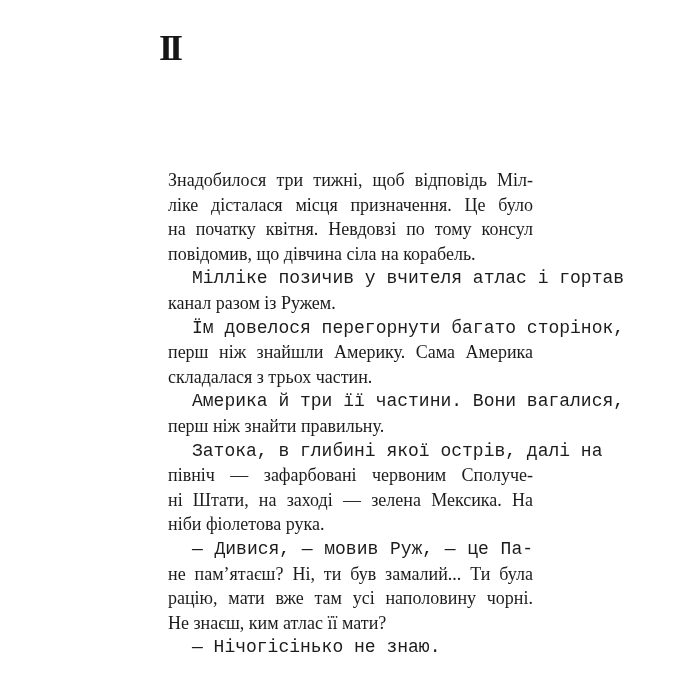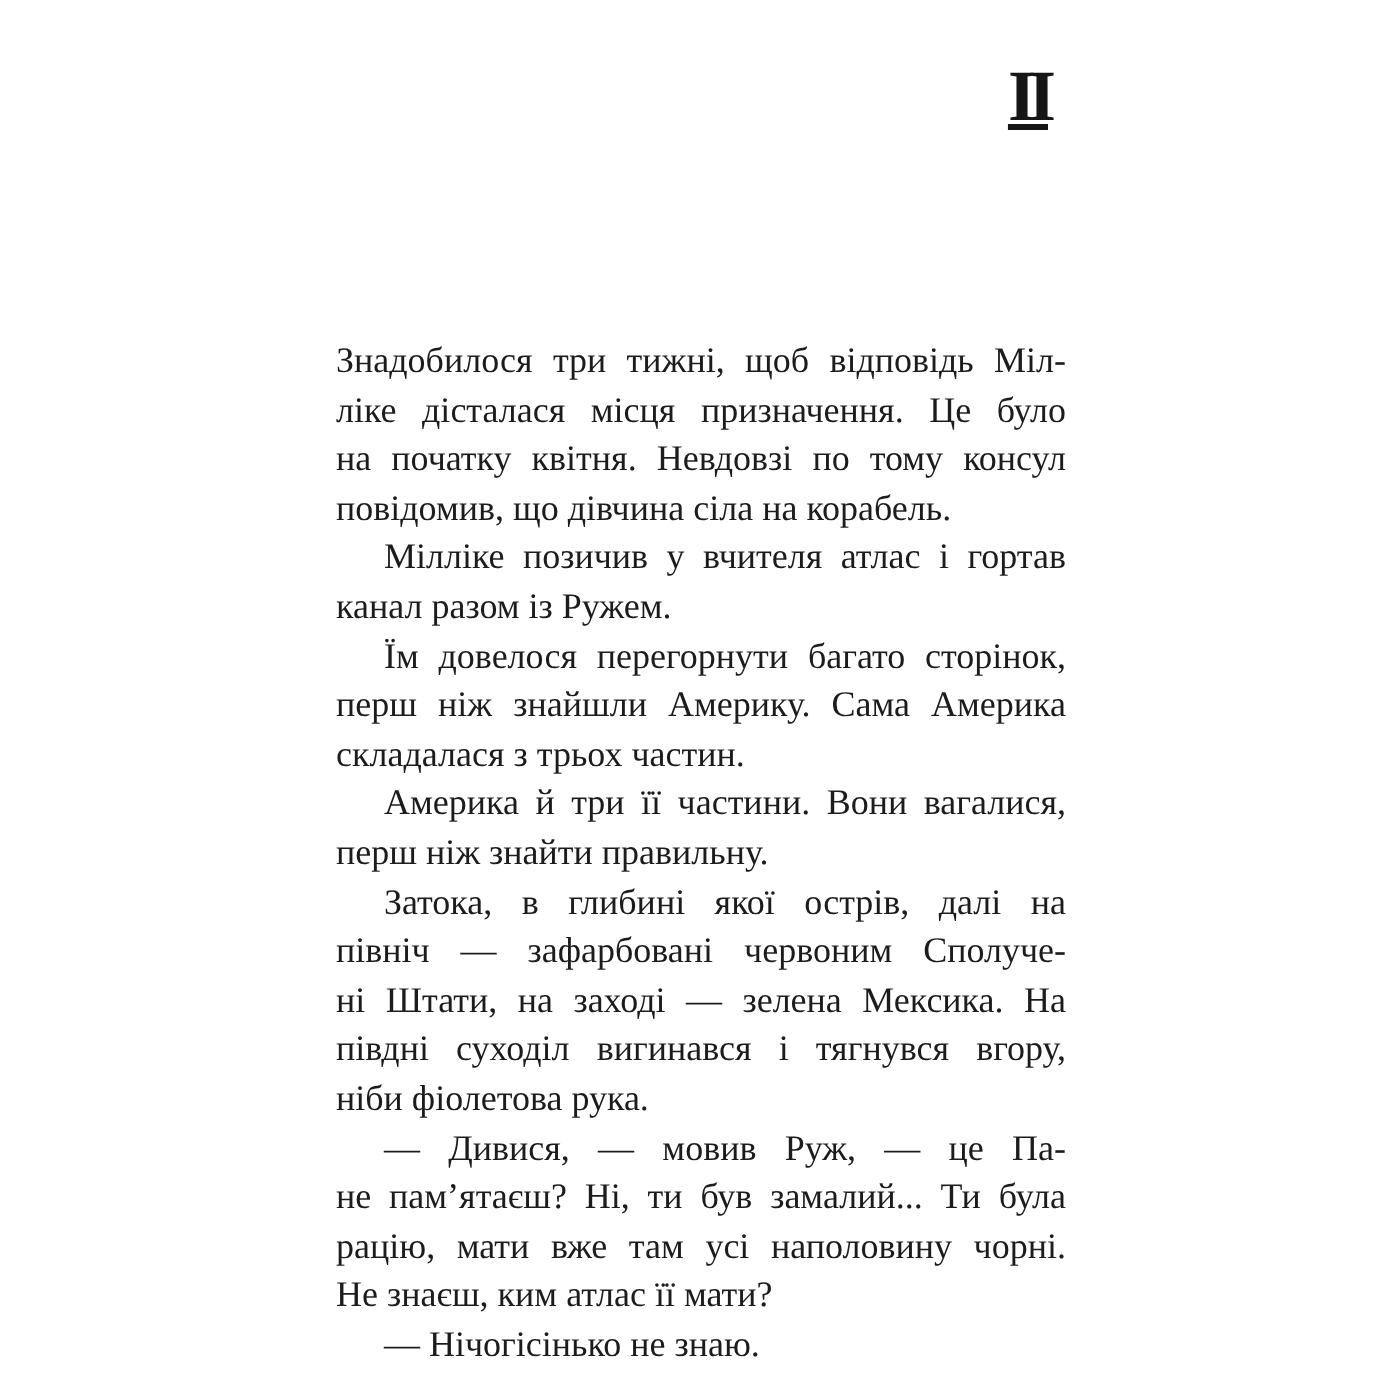--- a/index.html
+++ b/index.html
@@ -17,28 +17,27 @@
     position: relative;
     width: 700px;
     height: 700px;
     background: #ffffff;
   }
   .chapter-heading {
     position: absolute;
     top: 30px;
     left: 168px;
     width: 365px;
-    text-align: right;
+    text-align: left;
     transform: translateX(-9px);
     font-size: 36px;
     line-height: 36px;
     font-weight: 700;
     letter-spacing: -4px;
     color: #161616;
-    text-decoration: underline;
   }
   .body-text {
     position: absolute;
     top: 168px;
     left: 168px;
     width: 365px;
     font-size: 18px;
     line-height: 24.6px;
     color: #1c1c1c;
   }
@@ -46,20 +45,21 @@
     white-space: nowrap;
     text-align: left;
     height: 24.6px;
   }
   .line.just {
     text-align: justify;
     text-align-last: justify;
   }
   .line.indent {
     padding-left: 24px;
+    font-family: Liberation Mono, monospace;
   }
 </style>
 </head>
 <body>
 
 <div class="book-page">
   <div class="chapter-heading">II</div>
   <div class="body-text">
       <div class="line just">Знадобилося три тижні, щоб відповідь Міл-</div>
       <div class="line just">ліке дісталася місця призначення. Це було</div>
@@ -68,21 +68,20 @@
       <div class="line indent just">Мілліке позичив у вчителя атлас і гортав</div>
       <div class="line">канал разом із Ружем.</div>
       <div class="line indent just">Їм довелося перегорнути багато сторінок,</div>
       <div class="line just">перш ніж знайшли Америку. Сама Америка</div>
       <div class="line">складалася з трьох частин.</div>
       <div class="line indent just">Америка й три її частини. Вони вагалися,</div>
       <div class="line">перш ніж знайти правильну.</div>
       <div class="line indent just">Затока, в глибині якої острів, далі на</div>
       <div class="line just">північ — зафарбовані червоним Сполуче-</div>
       <div class="line just">ні Штати, на заході — зелена Мексика. На</div>
-      <div class="line just">півдні суходіл вигинався і тягнувся вгору,</div>
       <div class="line">ніби фіолетова рука.</div>
       <div class="line indent just">— Дивися, — мовив Руж, — це Па-</div>
       <div class="line just">не пам’ятаєш? Ні, ти був замалий... Ти була</div>
       <div class="line just">рацію, мати вже там усі наполовину чорні.</div>
       <div class="line">Не знаєш, ким атлас її мати?</div>
       <div class="line indent">— Нічогісінько не знаю.</div>
     </div>
 </div>
 
 </body></html>

